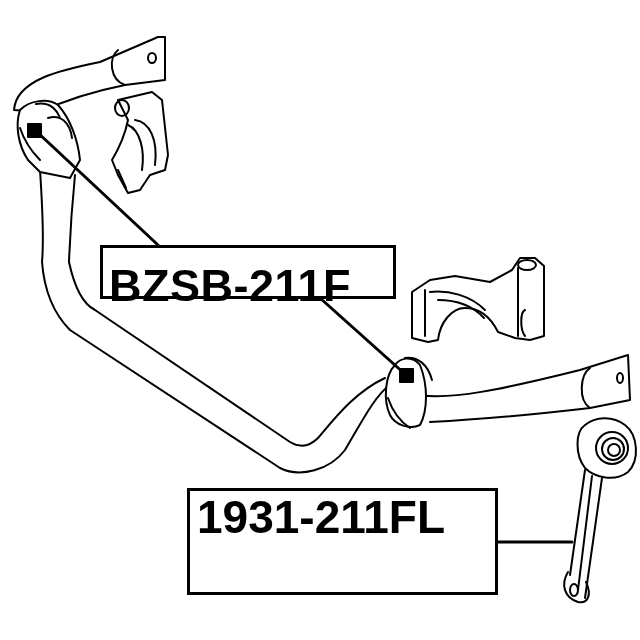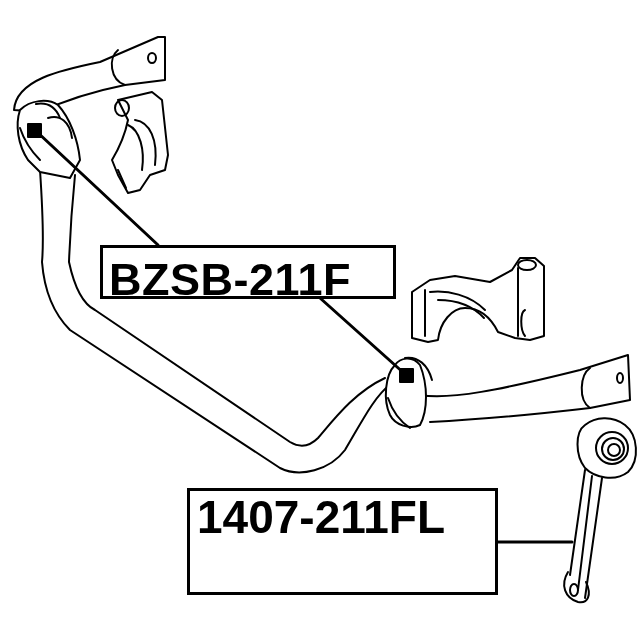--- a/index.html
+++ b/index.html
@@ -1,19 +1,19 @@
 <!DOCTYPE html>
 <html><head>
 <meta charset="utf-8">
 <style>
   html, body { margin:0; padding:0; background:#ffffff; }
   body { width:640px; height:640px; position:relative; overflow:hidden; font-family:"Liberation Sans", sans-serif; }
   #canvas { position:absolute; left:0; top:0; width:640px; height:640px; }
   .label-box { position:absolute; background:#fff; border:3px solid #000; box-sizing:border-box; color:#000; font-family:"Liberation Sans", sans-serif; font-weight:bold; line-height:1; text-align:left; white-space:nowrap; }
-  #label-bzsb { left:100px; top:245px; width:296px; height:54px; font-size:45px; padding:9px 0 0 6px; letter-spacing:0.5px; }
+  #label-bzsb { left:100px; top:245px; width:296px; height:54px; font-size:45px; padding:15px 0 0 6px; letter-spacing:0.5px; }
   #label-link { left:187px; top:488px; width:311px; height:107px; font-size:46px; padding:3px 0 0 7px; }
   #label-link div { height:51px; }
 </style>
 </head>
 <body>
 
 <svg id="canvas" viewBox="0 0 640 640" xmlns="http://www.w3.org/2000/svg" fill="none" stroke="#000" stroke-width="2" stroke-linejoin="round" stroke-linecap="round">
 
   <g>
 
@@ -80,14 +80,14 @@
     <line x1="320" y1="298" x2="406" y2="375"></line>
     <line x1="498" y1="542" x2="572" y2="542"></line>
   </g>
 </svg>
 
 <div id="label-bzsb" class="label-box">
   <span>BZSB-211F</span>
 </div>
 
 <div id="label-link" class="label-box">
-  <div>1407-211FL</div>
+  <div>1931-211FL</div>
 </div>
 
 </body></html>

